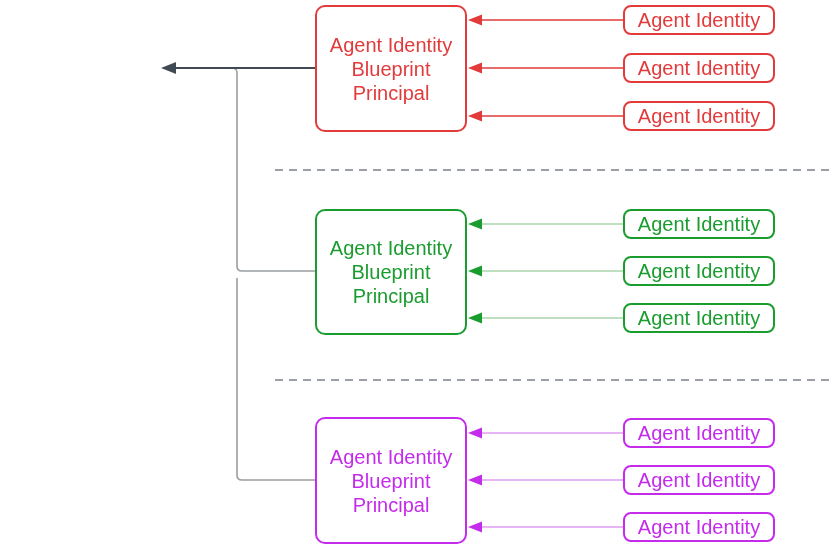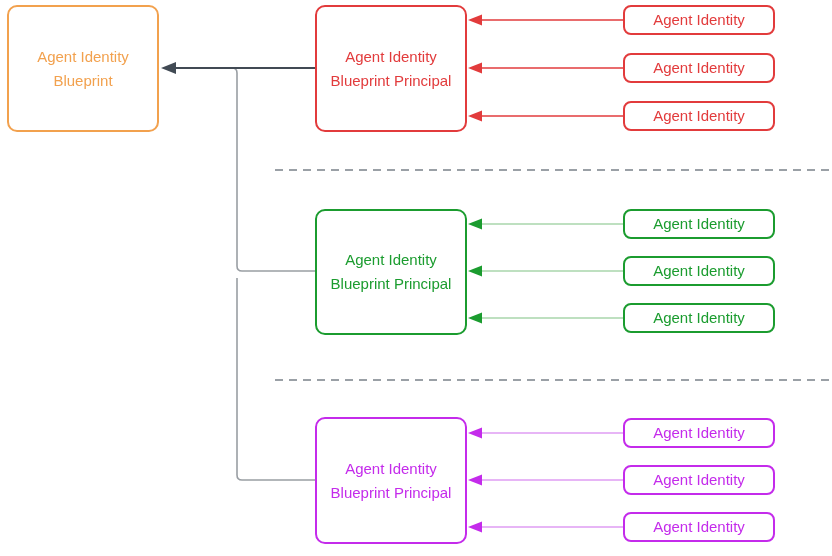--- a/index.html
+++ b/index.html
@@ -14,21 +14,21 @@
   svg.wires { position: absolute; inset: 0; width: 832px; height: 556px; }
 
   .node {
     position: absolute;
     box-sizing: border-box;
     background: #ffffff;
     display: flex;
     align-items: center;
     justify-content: center;
     text-align: center;
-    font-size: 15px;
+    font-size: 20px;
     line-height: 24px;
   }
   .big   { width: 152px; height: 127px; border-radius: 10px; border: 2px solid; padding: 0 8px; }
   .small { width: 152px; height: 30px;  border-radius: 8px;  border: 2px solid; line-height: 30px; }
 
   .orange { border-color: var(--orange); color: var(--orange); }
   .red    { border-color: var(--red);    color: var(--red); }
   .green  { border-color: var(--green);  color: var(--green); }
   .purple { border-color: var(--purple); color: var(--purple); }
 
@@ -77,23 +77,20 @@
     <line class="divider" x1="275" y1="380" x2="832" y2="380"></line>
 
     <line class="wire-purplel" x1="623" y1="433" x2="481" y2="433"></line>
     <polygon class="head-purple" points="468,433 482,427.5 482,438.5"></polygon>
     <line class="wire-purplel" x1="623" y1="480" x2="481" y2="480"></line>
     <polygon class="head-purple" points="468,480 482,474.5 482,485.5"></polygon>
     <line class="wire-purplel" x1="623" y1="527" x2="481" y2="527"></line>
     <polygon class="head-purple" points="468,527 482,521.5 482,532.5"></polygon>
   </svg>
 
-  <div class="node big orange" style="left:7px; top:5px;">
-    <span>Agent Identity Blueprint</span>
-  </div>
 
   <div class="node big red" style="left:315px; top:5px;">
     <span>Agent Identity Blueprint Principal</span>
   </div>
   <div class="node small red" style="left:623px; top:5px;">
     <span>Agent Identity</span>
   </div>
   <div class="node small red" style="left:623px; top:53px;">
     <span>Agent Identity</span>
   </div>

